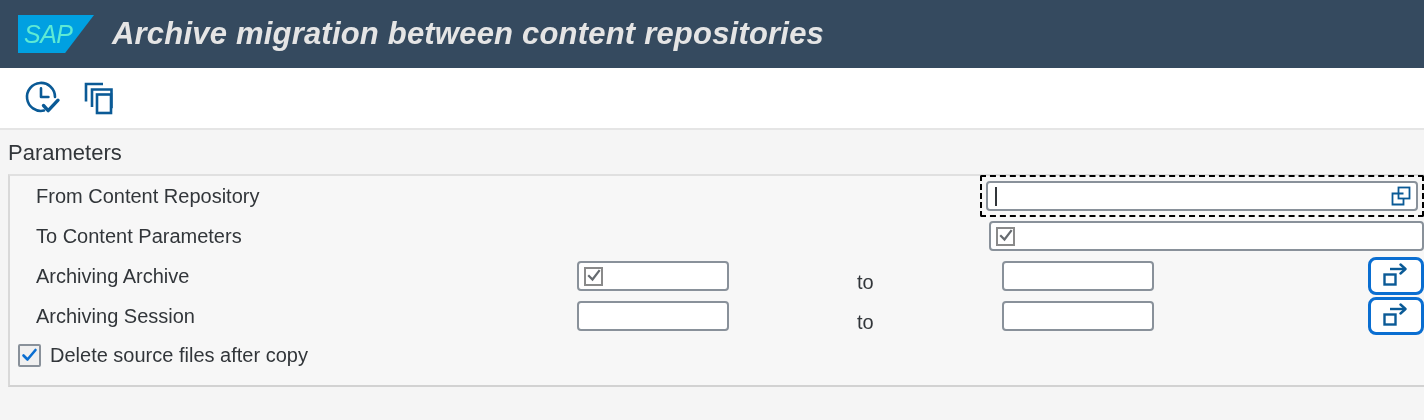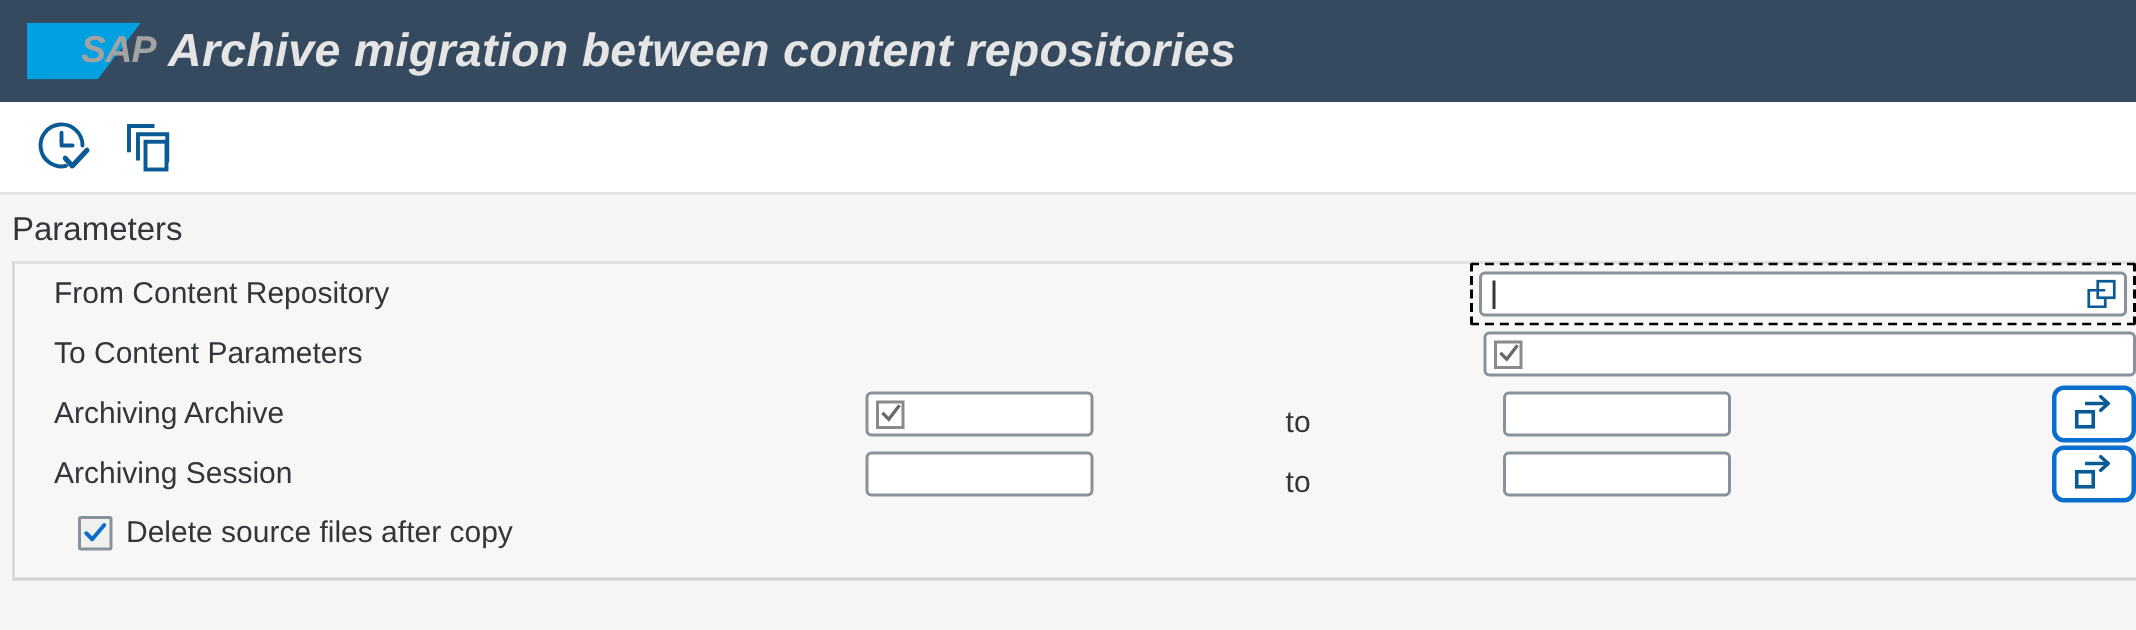--- a/index.html
+++ b/index.html
@@ -46,27 +46,26 @@
     background: #00a0e1;
     -webkit-clip-path: polygon(0 0, 100% 0, 62% 100%, 0 100%);
     clip-path: polygon(0 0, 100% 0, 62% 100%, 0 100%);
   }
   .sap-logo .logo-text {
     position: absolute;
     left: 6px;
     top: 50%;
     transform: translateY(-50%);
     font-family: "Liberation Sans", sans-serif;
-    font-weight: bold;
+    font-weight: normal;
     font-style: italic;
     font-size: 25px;
     letter-spacing: -0.5px;
-    color: #a3a3a3;
+    color: #5eead4;
     line-height: 1;
-    margin-left: 30px;
   }
   .title-text {
     font-size: 31px;
     font-weight: bold;
     font-style: italic;
     color: #e5e5e5;
     letter-spacing: 0.2px;
     white-space: nowrap;
   }
 
@@ -208,21 +207,21 @@
     cursor: pointer;
     box-sizing: border-box;
     padding: 0;
   }
 
   
   .cb-row {
     display: flex;
     align-items: center;
     height: 38px;
-    padding-left: 42px;
+    padding-left: 8px;
     box-sizing: border-box;
   }
   .sap-checkbox {
     width: 23px;
     height: 23px;
     border: 2px solid #89919a;
     border-radius: 2px;
     background: #f0f0f0;
     display: flex;
     align-items: center;

